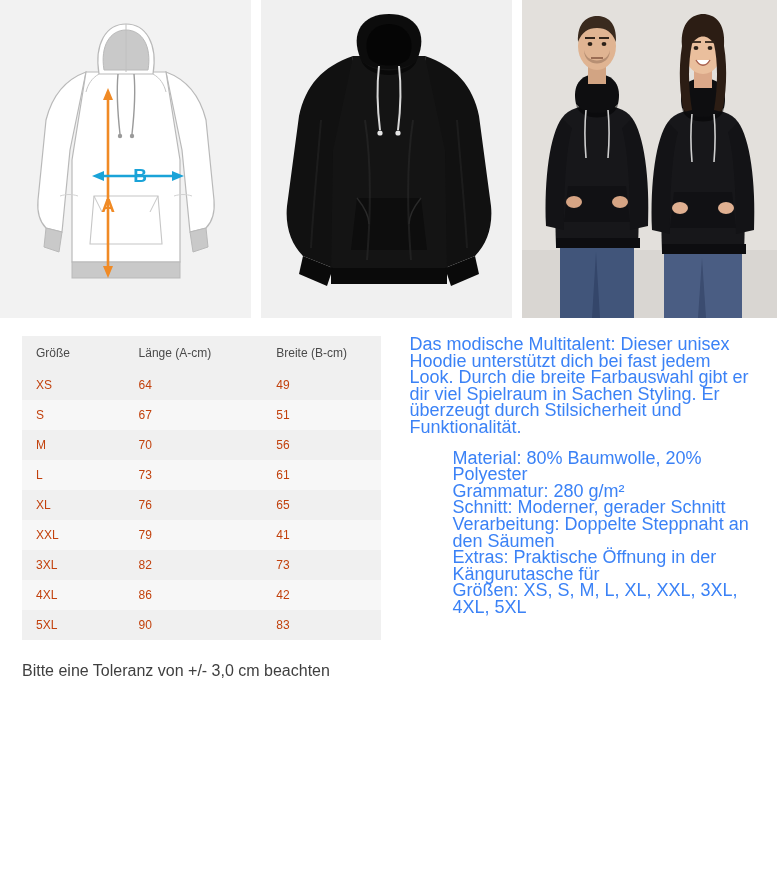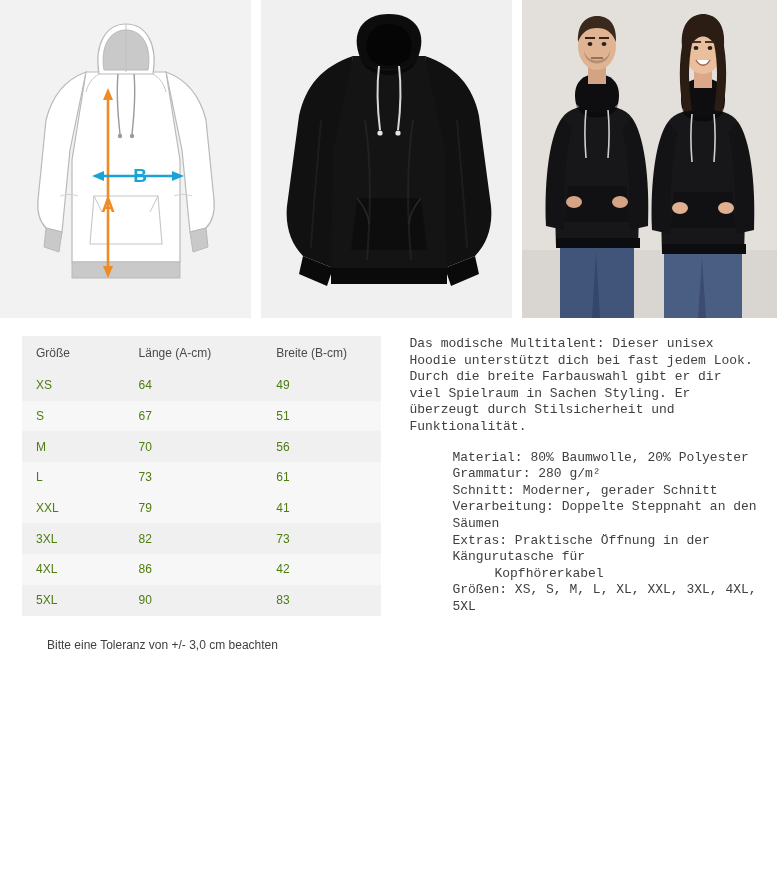--- a/index.html
+++ b/index.html
@@ -54,48 +54,46 @@
   table.size-table th {
     text-align: left;
     font-weight: normal;
     color: #4a4a4a;
     background: #f0f0f0;
     padding: 10px 0 10px 14px;
     height: 14px;
   }
   table.size-table td {
     padding: 8px 0 8px 14px;
-    color: #4d7c0f;
+    color: #c2410c;
     height: 14px;
   }
   table.size-table tr.odd td { background: #f0f0f0; }
   table.size-table tr.even td { background: #f7f7f7; }
   table.size-table col.c1 { width: 104px; }
   table.size-table col.c2 { width: 140px; }
   table.size-table col.c3 { width: 121px; }
 
   .desc {
     padding-left: 28px;
     width: 355px;
-    font-size: 13px;
+    font-size: 18px;
     line-height: 16.6px;
-    color: #404040;
-    font-family: Liberation Mono, monospace;
+    color: #3b82f6;
   }
   .desc p { margin: 0 0 14px 0; }
   .desc .specs { margin: 0; }
   .desc .specs div { white-space: pre-wrap; margin-left: 43px; }
   .indent { padding-left: 42px; }
 
   .tolerance {
-    padding-left: 15px;
+    padding-left: 22px;
     margin-top: 22px;
-    font-size: 12px;
+    font-size: 16px;
     color: #3f3f3f;
-    margin-left: 32px;
   }
 </style>
 </head>
 <body>
 
 <div class="image-row">
 
   <div class="img-card tech">
     <svg class="tech-svg" width="251" height="318" viewBox="0 0 251 318">
 
@@ -286,20 +284,25 @@
       <tr class="odd">
         <td>M</td>
         <td>70</td>
         <td>56</td>
       </tr>
       <tr class="even">
         <td>L</td>
         <td>73</td>
         <td>61</td>
       </tr>
+      <tr class="odd">
+        <td>XL</td>
+        <td>76</td>
+        <td>65</td>
+      </tr>
       <tr class="even">
         <td>XXL</td>
         <td>79</td>
         <td>41</td>
       </tr>
       <tr class="odd">
         <td>3XL</td>
         <td>82</td>
         <td>73</td>
       </tr>
@@ -317,19 +320,18 @@
   </table>
 
   <div class="desc">
     <p>Das modische Multitalent: Dieser unisex Hoodie unterstützt dich bei fast jedem Look. Durch die breite Farbauswahl gibt er dir viel Spielraum in Sachen Styling. Er überzeugt durch Stilsicherheit und Funktionalität.</p>
     <div class="specs">
       <div>Material: 80% Baumwolle, 20% Polyester</div>
       <div>Grammatur: 280 g/m²</div>
       <div>Schnitt: Moderner, gerader Schnitt</div>
       <div>Verarbeitung: Doppelte Steppnaht an den Säumen</div>
       <div>Extras: Praktische Öffnung in der Kängurutasche für</div>
-      <div class="indent">Kopfhörerkabel</div>
       <div>Größen: XS, S, M, L, XL, XXL, 3XL, 4XL, 5XL</div>
     </div>
   </div>
 </div>
 
 <div class="tolerance">Bitte eine Toleranz von +/- 3,0 cm beachten</div>
 
 </body></html>

